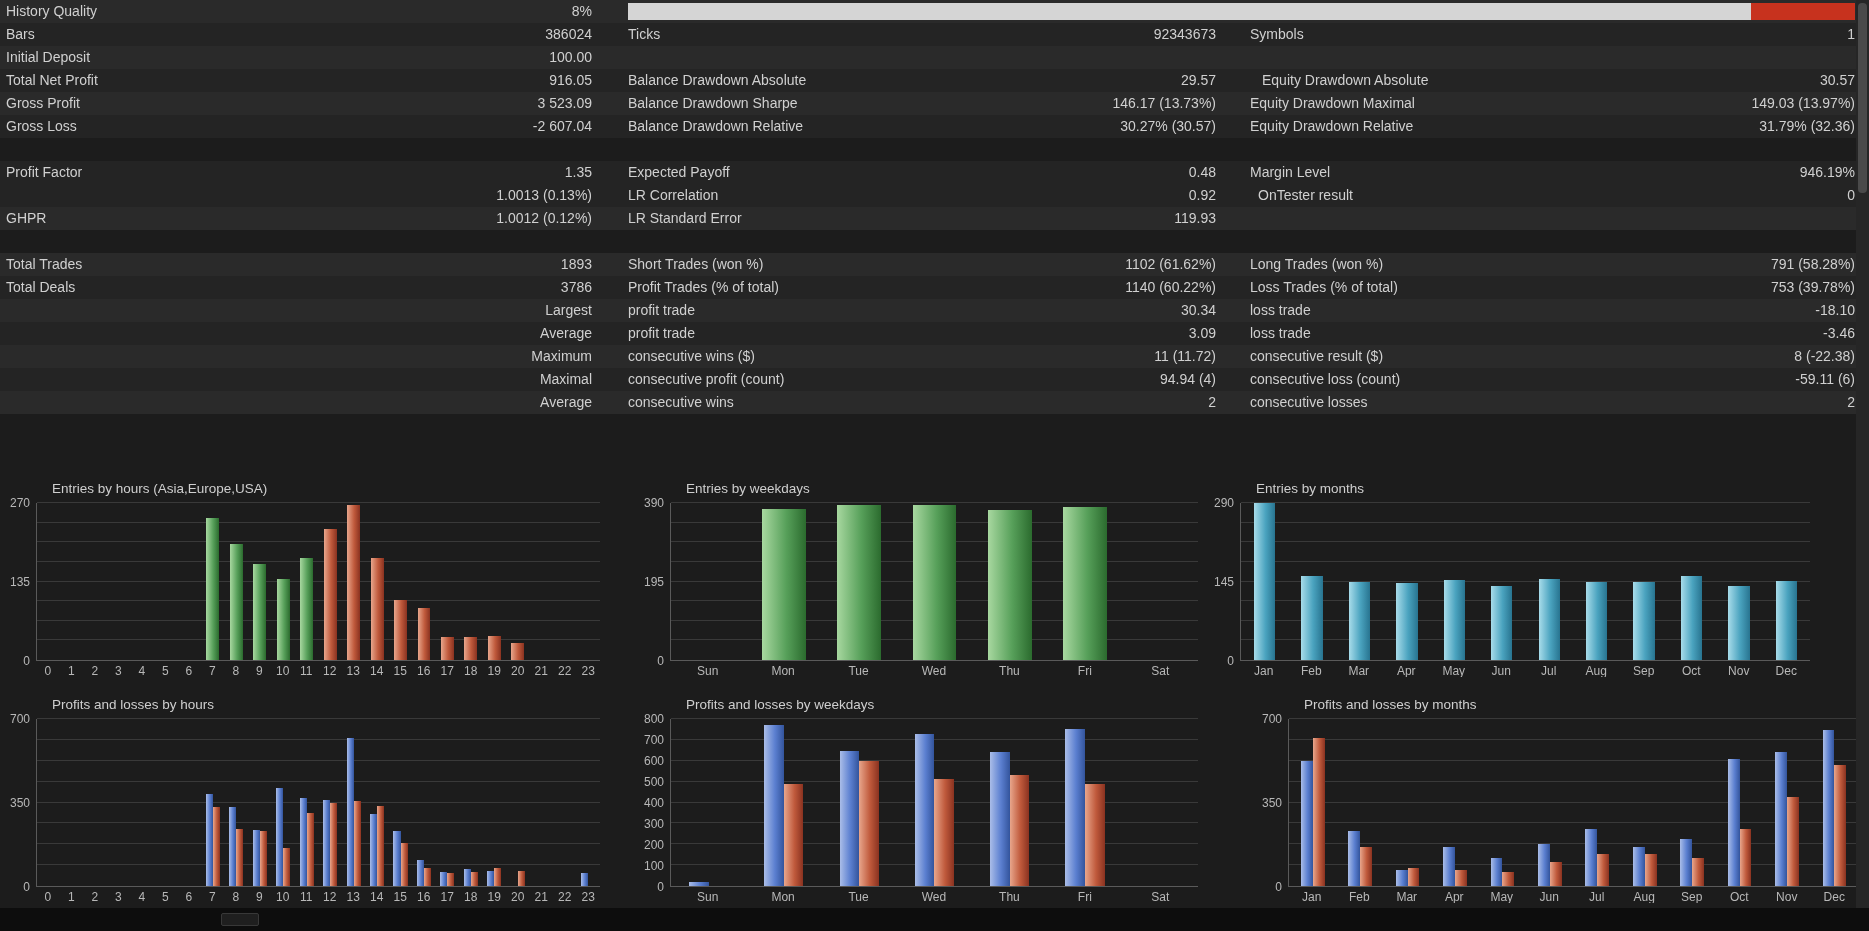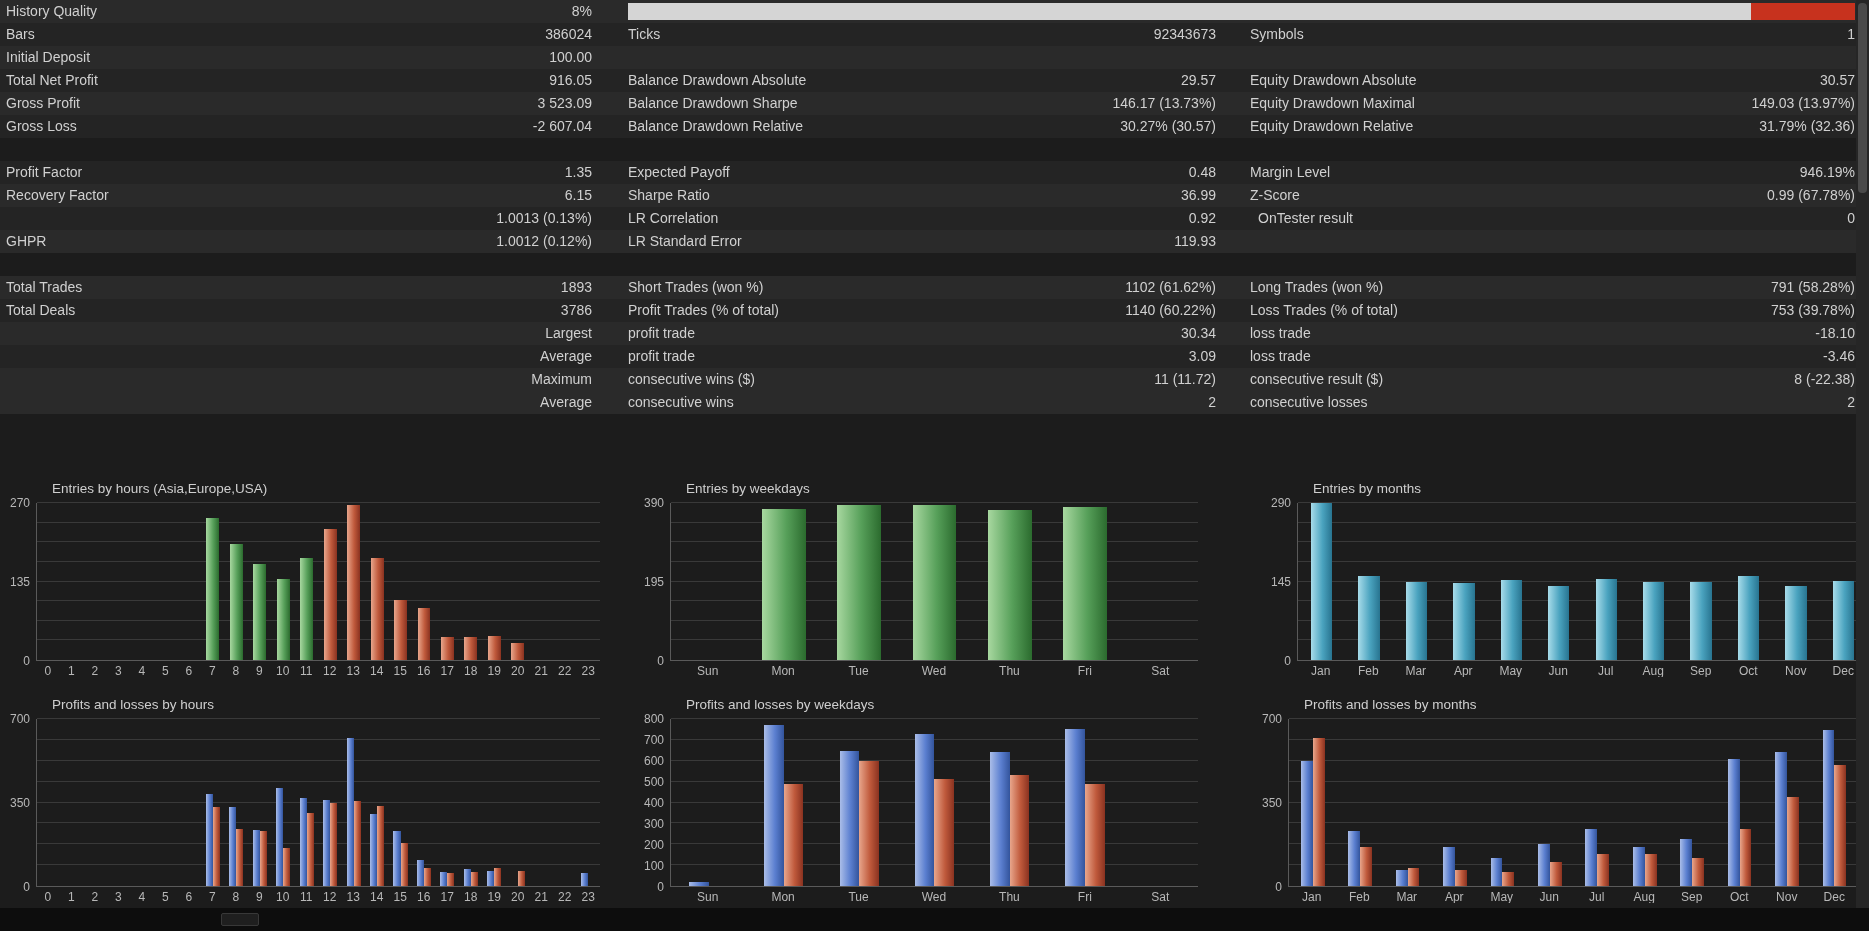--- a/index.html
+++ b/index.html
@@ -72,21 +72,21 @@
         <div class="cell lab" style="grid-column: 4;"></div>
         <div class="cell val" style="grid-column: 5;"></div>
         <div class="cell lab" style="grid-column: 7;"></div>
         <div class="cell val" style="grid-column: 8;"></div>
       </div>
       <div class="t-row dark">
         <div class="cell lab c1l" style="grid-column: 1;">Total Net Profit</div>
         <div class="cell val" style="grid-column: 2;">916.05</div>
         <div class="cell lab" style="grid-column: 4;">Balance Drawdown Absolute</div>
         <div class="cell val" style="grid-column: 5;">29.57</div>
-        <div class="cell lab" style="grid-column: 7;">Equity Drawdown Absolute</div>
+        <div class="cell lab" style="grid-column: 7; margin-left: 12px;">Equity Drawdown Absolute</div>
         <div class="cell val" style="grid-column: 8;">30.57</div>
       </div>
       <div class="t-row light">
         <div class="cell lab c1l" style="grid-column: 1;">Gross Profit</div>
         <div class="cell val" style="grid-column: 2;">3 523.09</div>
         <div class="cell lab" style="grid-column: 4;">Balance Drawdown Sharpe</div>
         <div class="cell val" style="grid-column: 5;">146.17 (13.73%)</div>
         <div class="cell lab" style="grid-column: 7;">Equity Drawdown Maximal</div>
         <div class="cell val" style="grid-column: 8;">149.03 (13.97%)</div>
       </div>
@@ -100,28 +100,20 @@
       </div>
       <div class="t-row blank"></div>
       <div class="t-row dark">
         <div class="cell lab c1l" style="grid-column: 1;">Profit Factor</div>
         <div class="cell val" style="grid-column: 2;">1.35</div>
         <div class="cell lab" style="grid-column: 4;">Expected Payoff</div>
         <div class="cell val" style="grid-column: 5;">0.48</div>
         <div class="cell lab" style="grid-column: 7;">Margin Level</div>
         <div class="cell val" style="grid-column: 8;">946.19%</div>
       </div>
-      <div class="t-row light">
-        <div class="cell lab c1l" style="grid-column: 1;">Recovery Factor</div>
-        <div class="cell val" style="grid-column: 2;">6.15</div>
-        <div class="cell lab" style="grid-column: 4;">Sharpe Ratio</div>
-        <div class="cell val" style="grid-column: 5;">36.99</div>
-        <div class="cell lab" style="grid-column: 7;">Z-Score</div>
-        <div class="cell val" style="grid-column: 8;">0.99 (67.78%)</div>
-      </div>
       <div class="t-row dark">
         <div class="cell val" style="grid-column: 2;">1.0013 (0.13%)</div>
         <div class="cell lab" style="grid-column: 4;">LR Correlation</div>
         <div class="cell val" style="grid-column: 5;">0.92</div>
         <div class="cell lab" style="grid-column: 7; margin-left: 8px;">OnTester result</div>
         <div class="cell val" style="grid-column: 8;">0</div>
       </div>
       <div class="t-row light">
         <div class="cell lab c1l" style="grid-column: 1;">GHPR</div>
         <div class="cell val" style="grid-column: 2;">1.0012 (0.12%)</div>
@@ -163,20 +155,28 @@
         <div class="cell lab" style="grid-column: 7;">loss trade</div>
         <div class="cell val" style="grid-column: 8;">-3.46</div>
       </div>
       <div class="t-row light">
         <div class="cell lab c1l" style="grid-column: 1;"></div>
         <div class="cell val" style="grid-column: 2;">Maximum</div>
         <div class="cell lab" style="grid-column: 4;">consecutive wins ($)</div>
         <div class="cell val" style="grid-column: 5;">11 (11.72)</div>
         <div class="cell lab" style="grid-column: 7;">consecutive result ($)</div>
         <div class="cell val" style="grid-column: 8;">8 (-22.38)</div>
+      </div>
+      <div class="t-row dark">
+        <div class="cell lab c1l" style="grid-column: 1;"></div>
+        <div class="cell val" style="grid-column: 2;">Maximal</div>
+        <div class="cell lab" style="grid-column: 4;">consecutive profit (count)</div>
+        <div class="cell val" style="grid-column: 5;">94.94 (4)</div>
+        <div class="cell lab" style="grid-column: 7;">consecutive loss (count)</div>
+        <div class="cell val" style="grid-column: 8;">-59.11 (6)</div>
       </div>
       <div class="t-row light">
         <div class="cell lab c1l" style="grid-column: 1;"></div>
         <div class="cell val" style="grid-column: 2;">Average</div>
         <div class="cell lab" style="grid-column: 4;">consecutive wins</div>
         <div class="cell val" style="grid-column: 5;">2</div>
         <div class="cell lab" style="grid-column: 7;">consecutive losses</div>
         <div class="cell val" style="grid-column: 8;">2</div>
       </div>
     </div>
@@ -350,21 +350,21 @@
               <div class="xtick">Tue</div>
               <div class="xtick">Wed</div>
               <div class="xtick">Thu</div>
               <div class="xtick">Fri</div>
               <div class="xtick">Sat</div>
             </div>
         </div>
       </div>
     </section>
 
-    <section class="chart-panel" style="left:1267px;top:478px;width:600px;">
+    <section class="chart-panel" style="left:1210px;top:478px;width:600px;">
       <h3 class="chart-title">Entries by months</h3>
       <div class="chart-body">
         <div class="y-axis" style="height: 158px;">
             <div class="ytick" style="bottom: 0%;">0</div>
             <div class="ytick" style="bottom: 50%; text-align: right;">145</div>
             <div class="ytick" style="bottom: 100%;">290</div>
           </div>
         <div class="plot-col">
           <div class="plot" style="height: 158px;">
               <div class="gridline" style="bottom: 12.5%;"></div>

